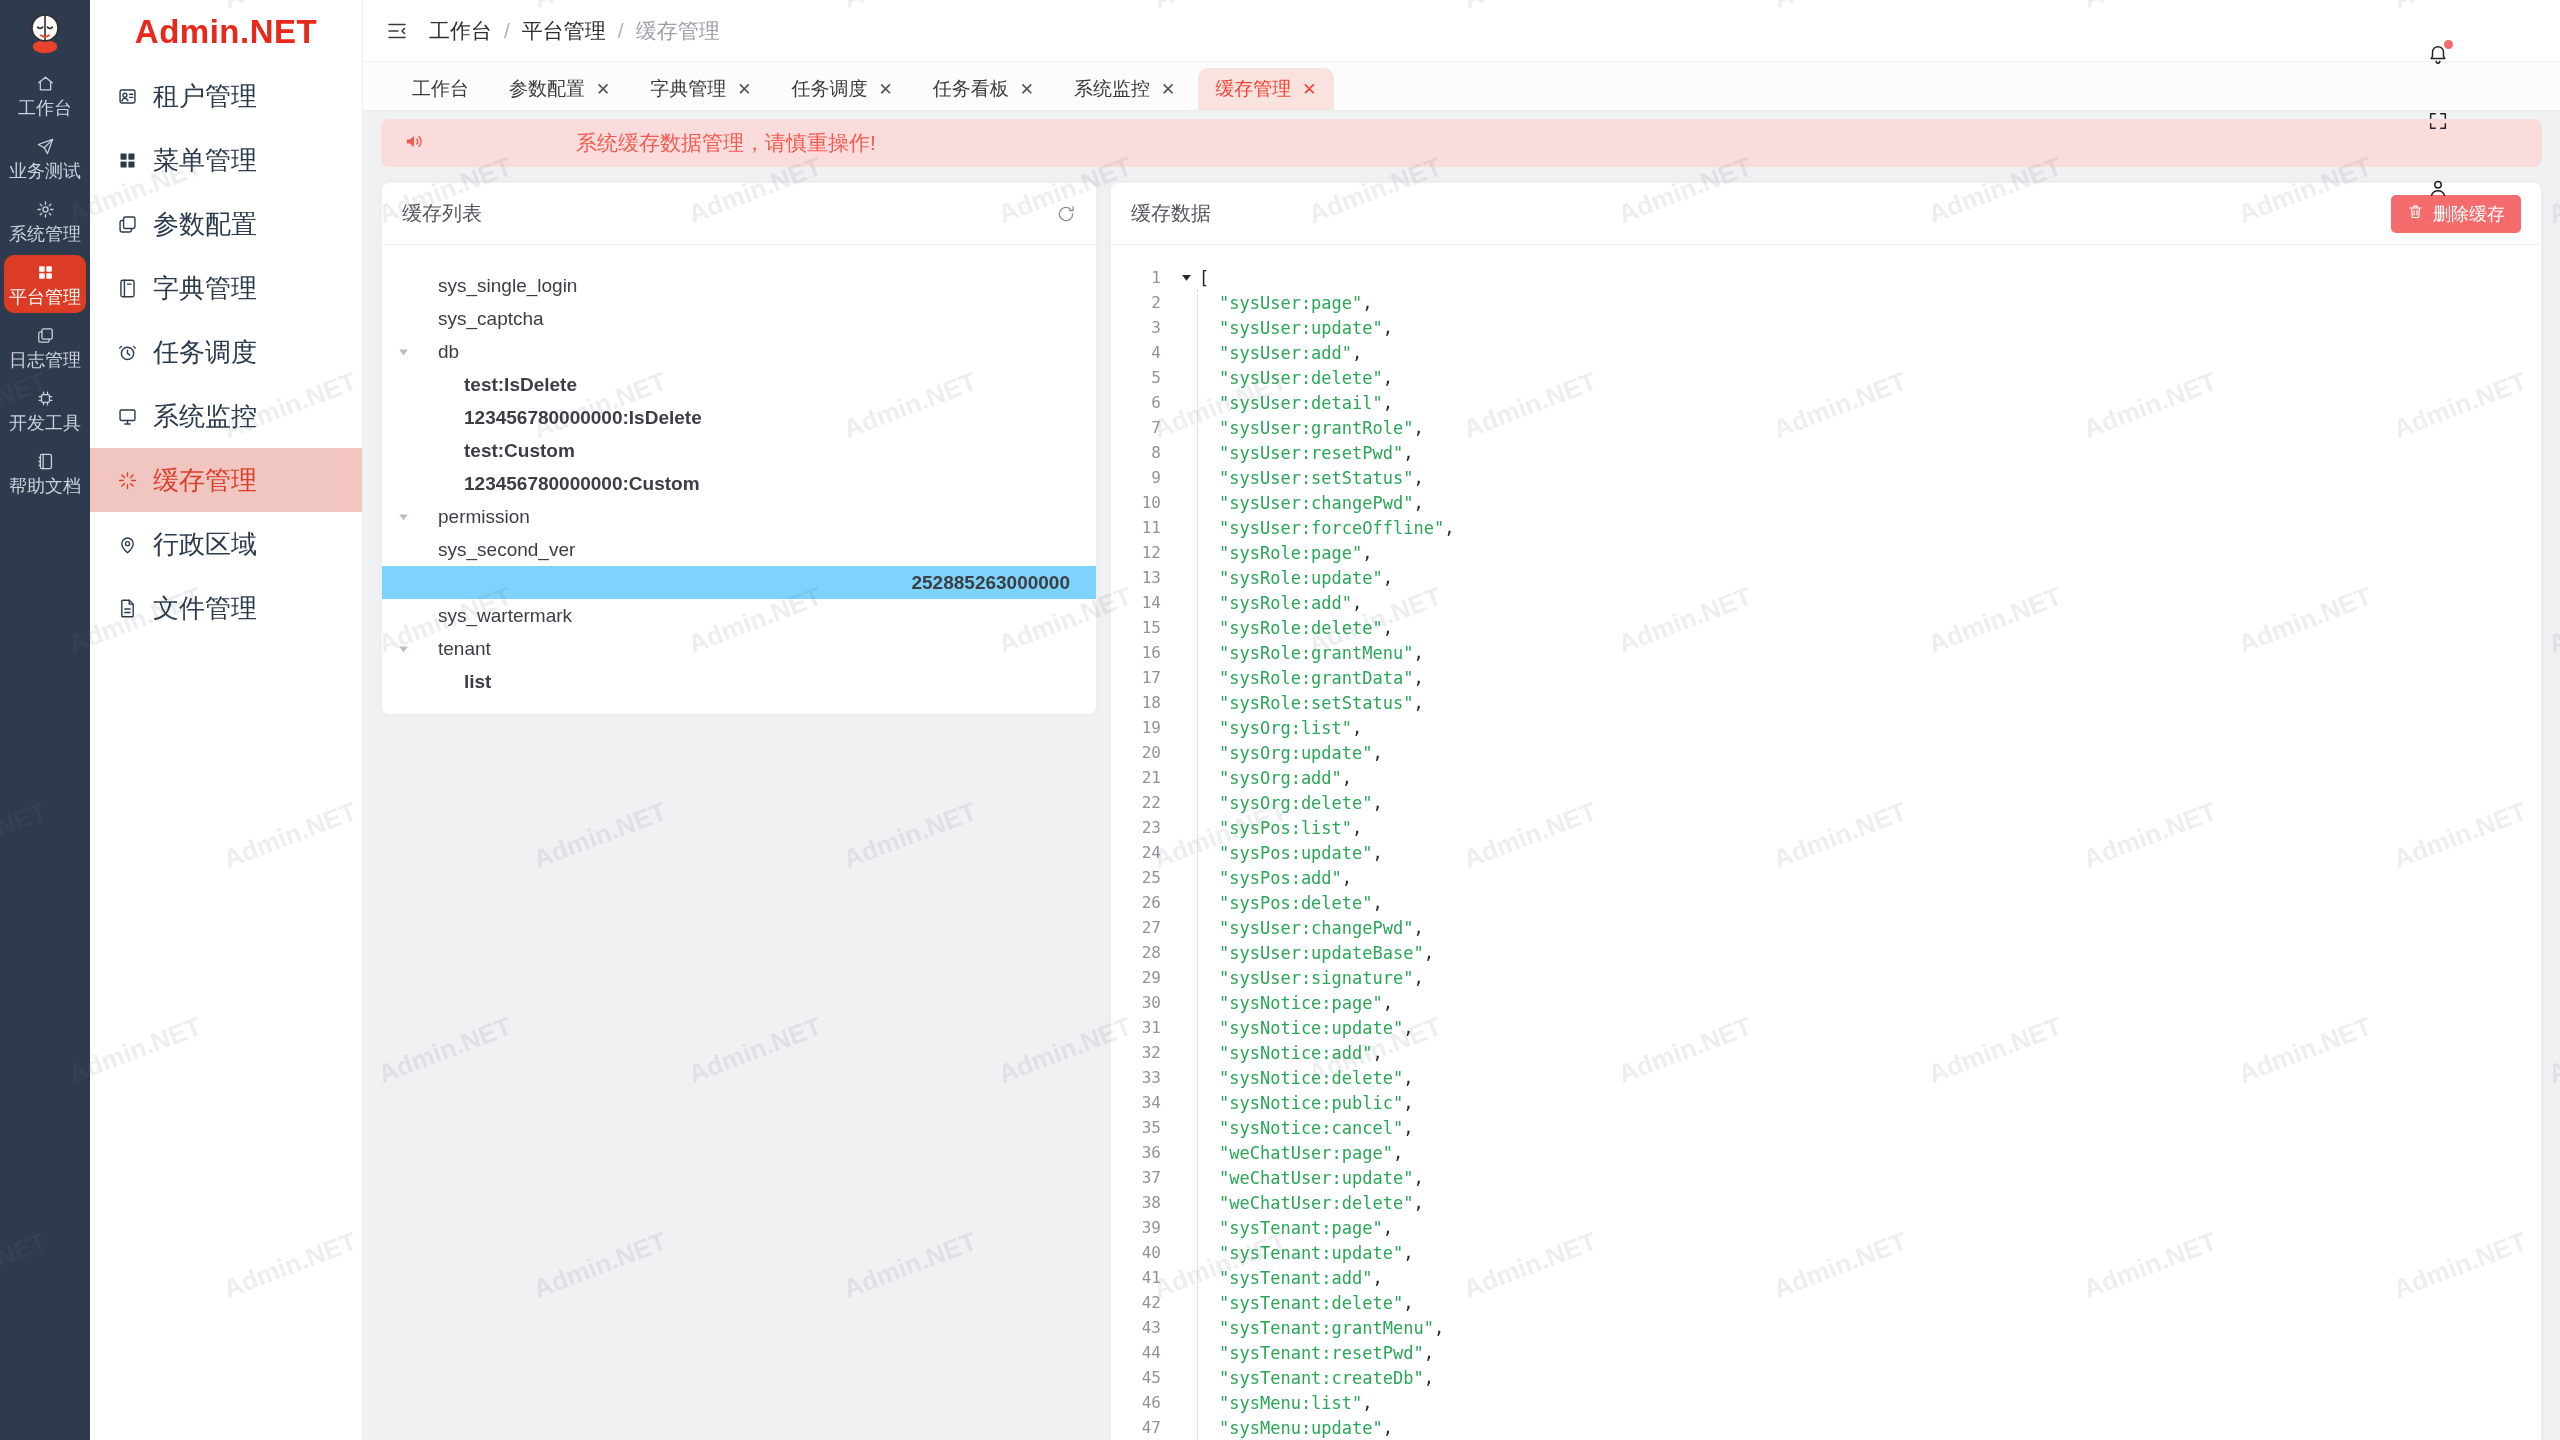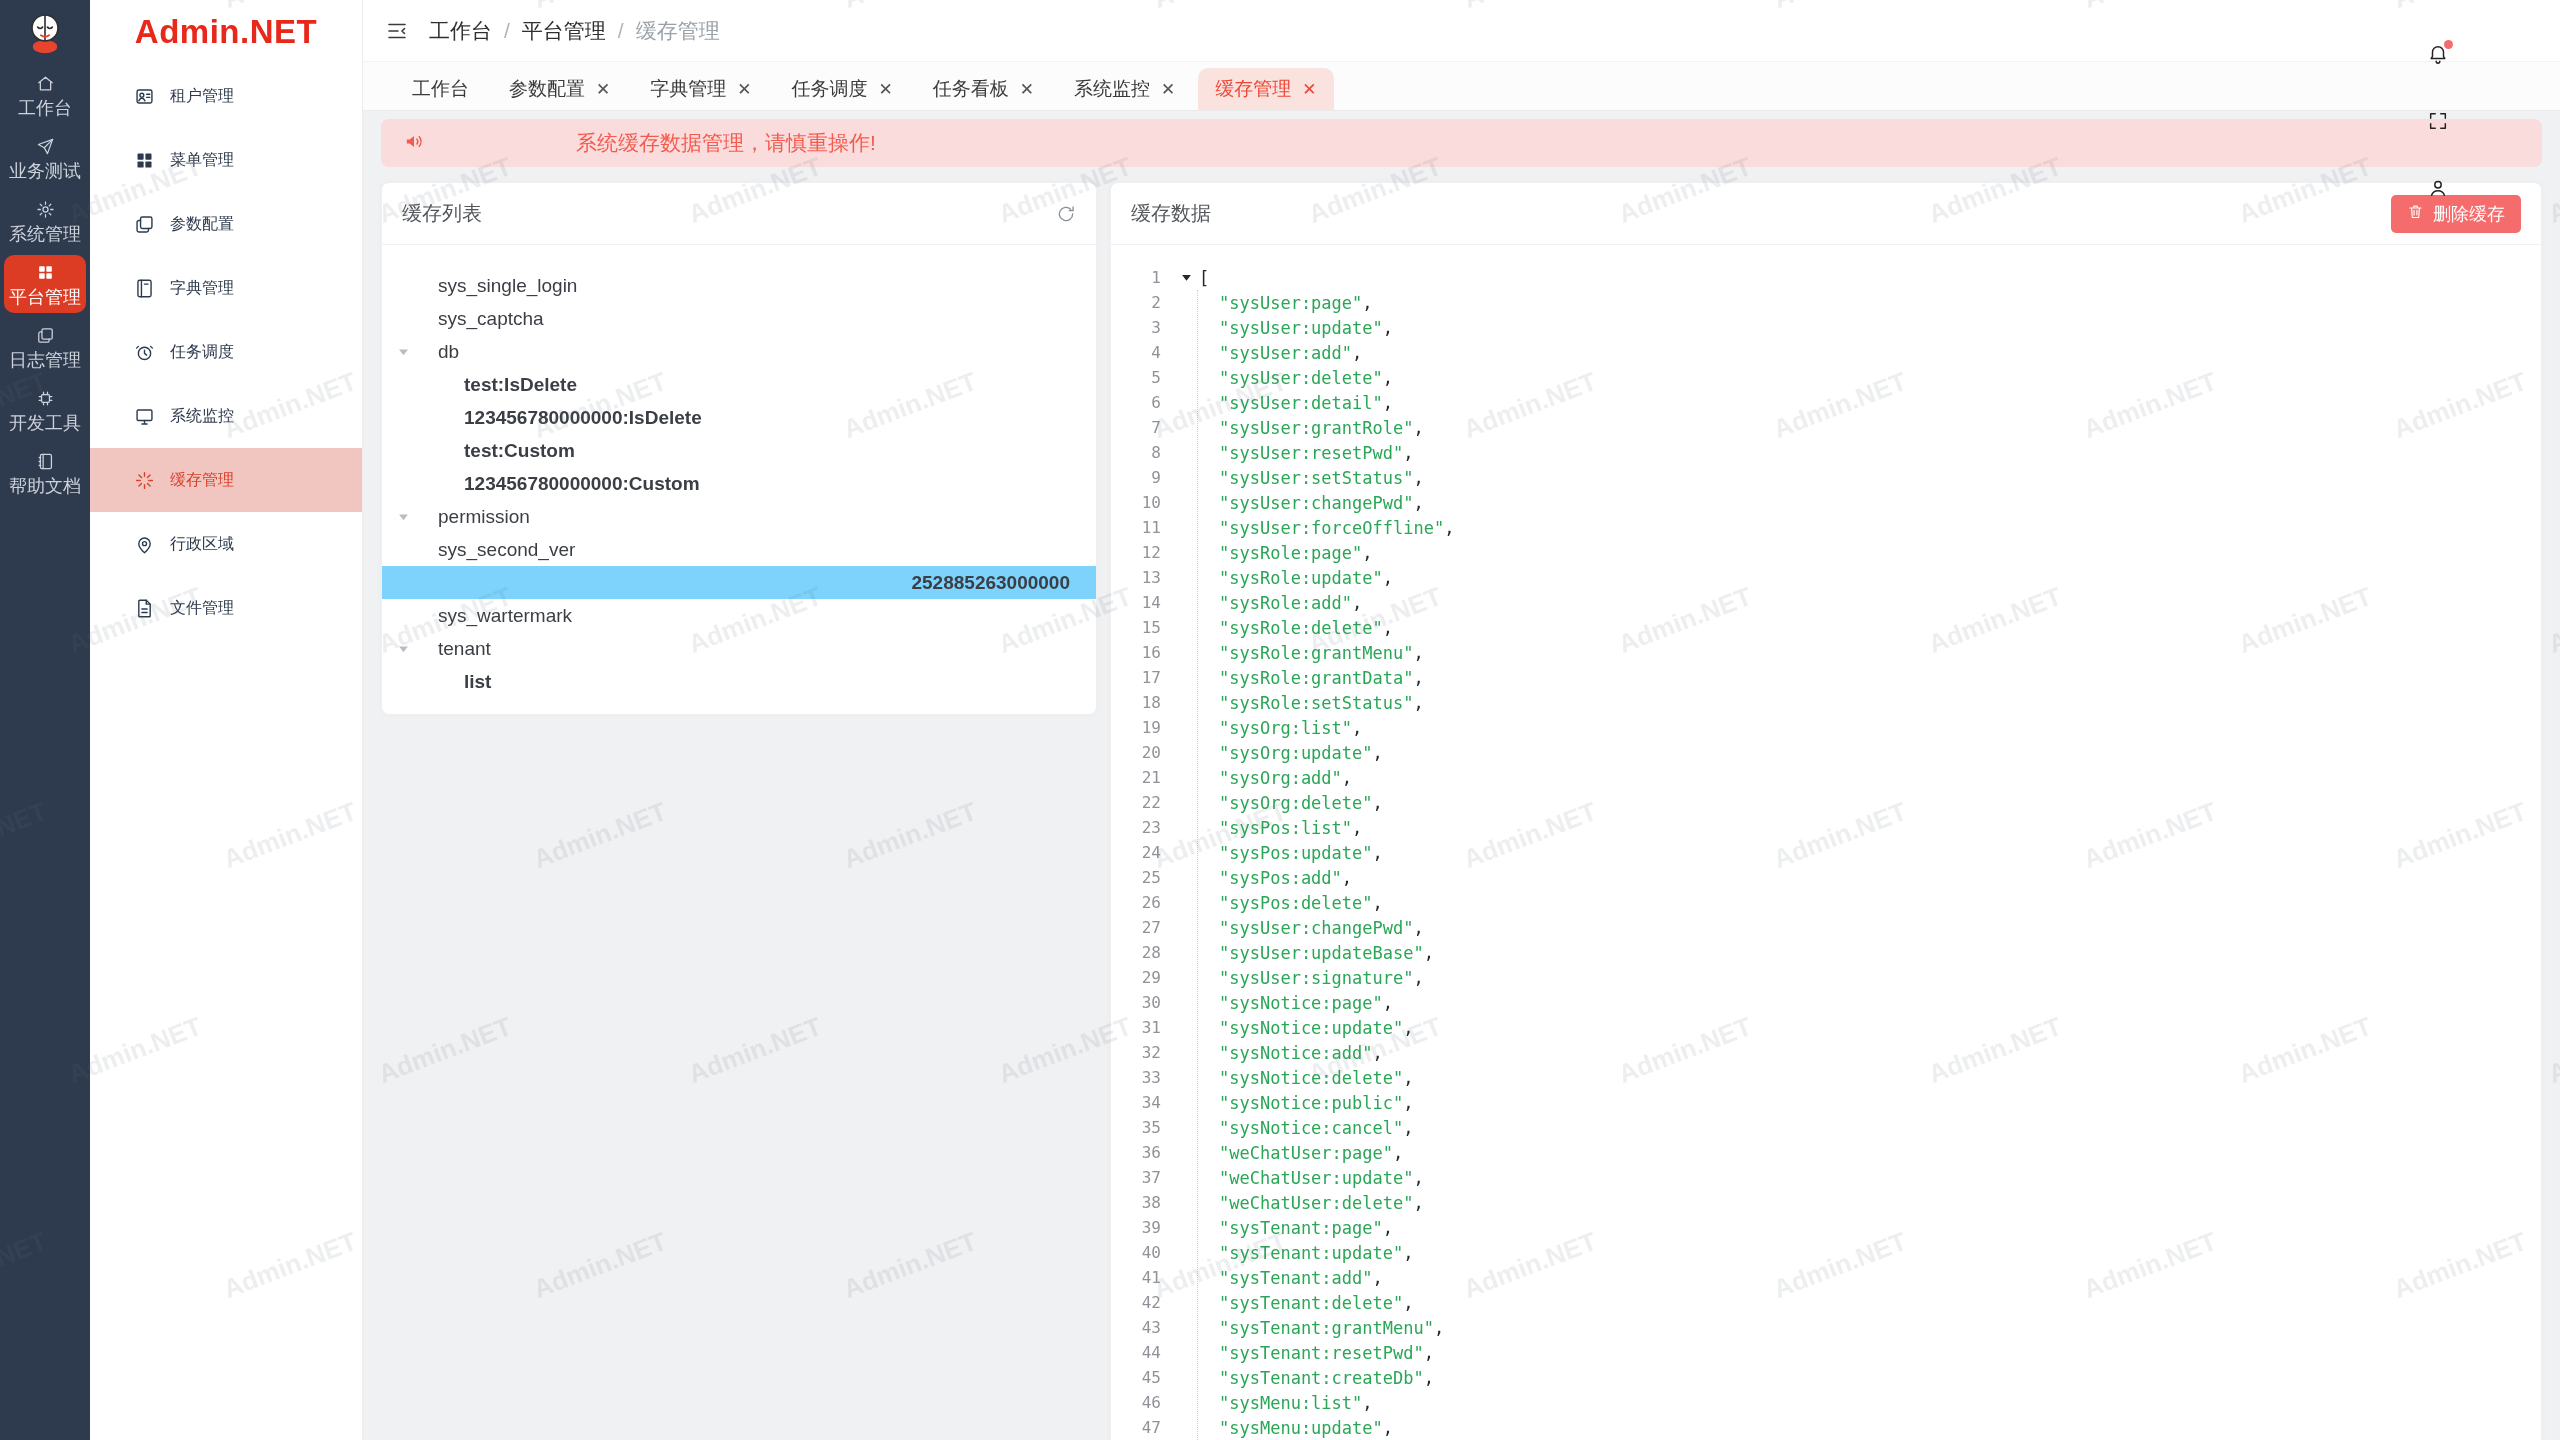--- a/index.html
+++ b/index.html
@@ -15,22 +15,22 @@
   .rail-item { margin:0 4px 5px; height:58px; border-radius:10px; display:flex; flex-direction:column;
                align-items:center; justify-content:center; gap:6px; color:#cdd2da; cursor:pointer; }
   .rail-item .icon svg { width:19px; height:19px; display:block; }
   .rail-item .lbl { font-size:18px; line-height:1; }
   .rail-item.active { background:#dc3c23; color:#ffffff; }
 
   
   .sidebar { width:273px; background:#fff; border-right:1px solid #ececec; flex-shrink:0; }
   .sidebar-logo { height:64px; display:flex; align-items:center; justify-content:center;
                   color:#e7281b; font-size:33px; font-weight:800; letter-spacing:.5px; }
-  .menu-item { height:64px; display:flex; align-items:center; padding-left:44px; gap:15px;
-               color:#2c3a4d; font-size:16px; cursor:pointer; }
+  .menu-item { height:64px; display:flex; align-items:center; padding-left:27px; gap:15px;
+               color:#2c3a4d; font-size:26px; cursor:pointer; }
   .menu-item .icon svg { width:21px; height:21px; display:block; }
   .menu-item.active { background:#f2c6c0; color:#d9402c; }
 
   
   .main { flex:1; min-width:0; display:flex; flex-direction:column; }
   .topbar { height:62px; background:#fff; border-bottom:1px solid #f2f2f2; display:flex;
             align-items:center; padding:0 26px 0 22px; flex-shrink:0; }
   .fold-btn { cursor:pointer; color:#3a3a3a; display:flex; }
   .fold-btn svg { width:24px; height:24px; }
   .breadcrumb { margin-left:20px; display:flex; align-items:center; font-size:21px; color:#2f2f2f; }

